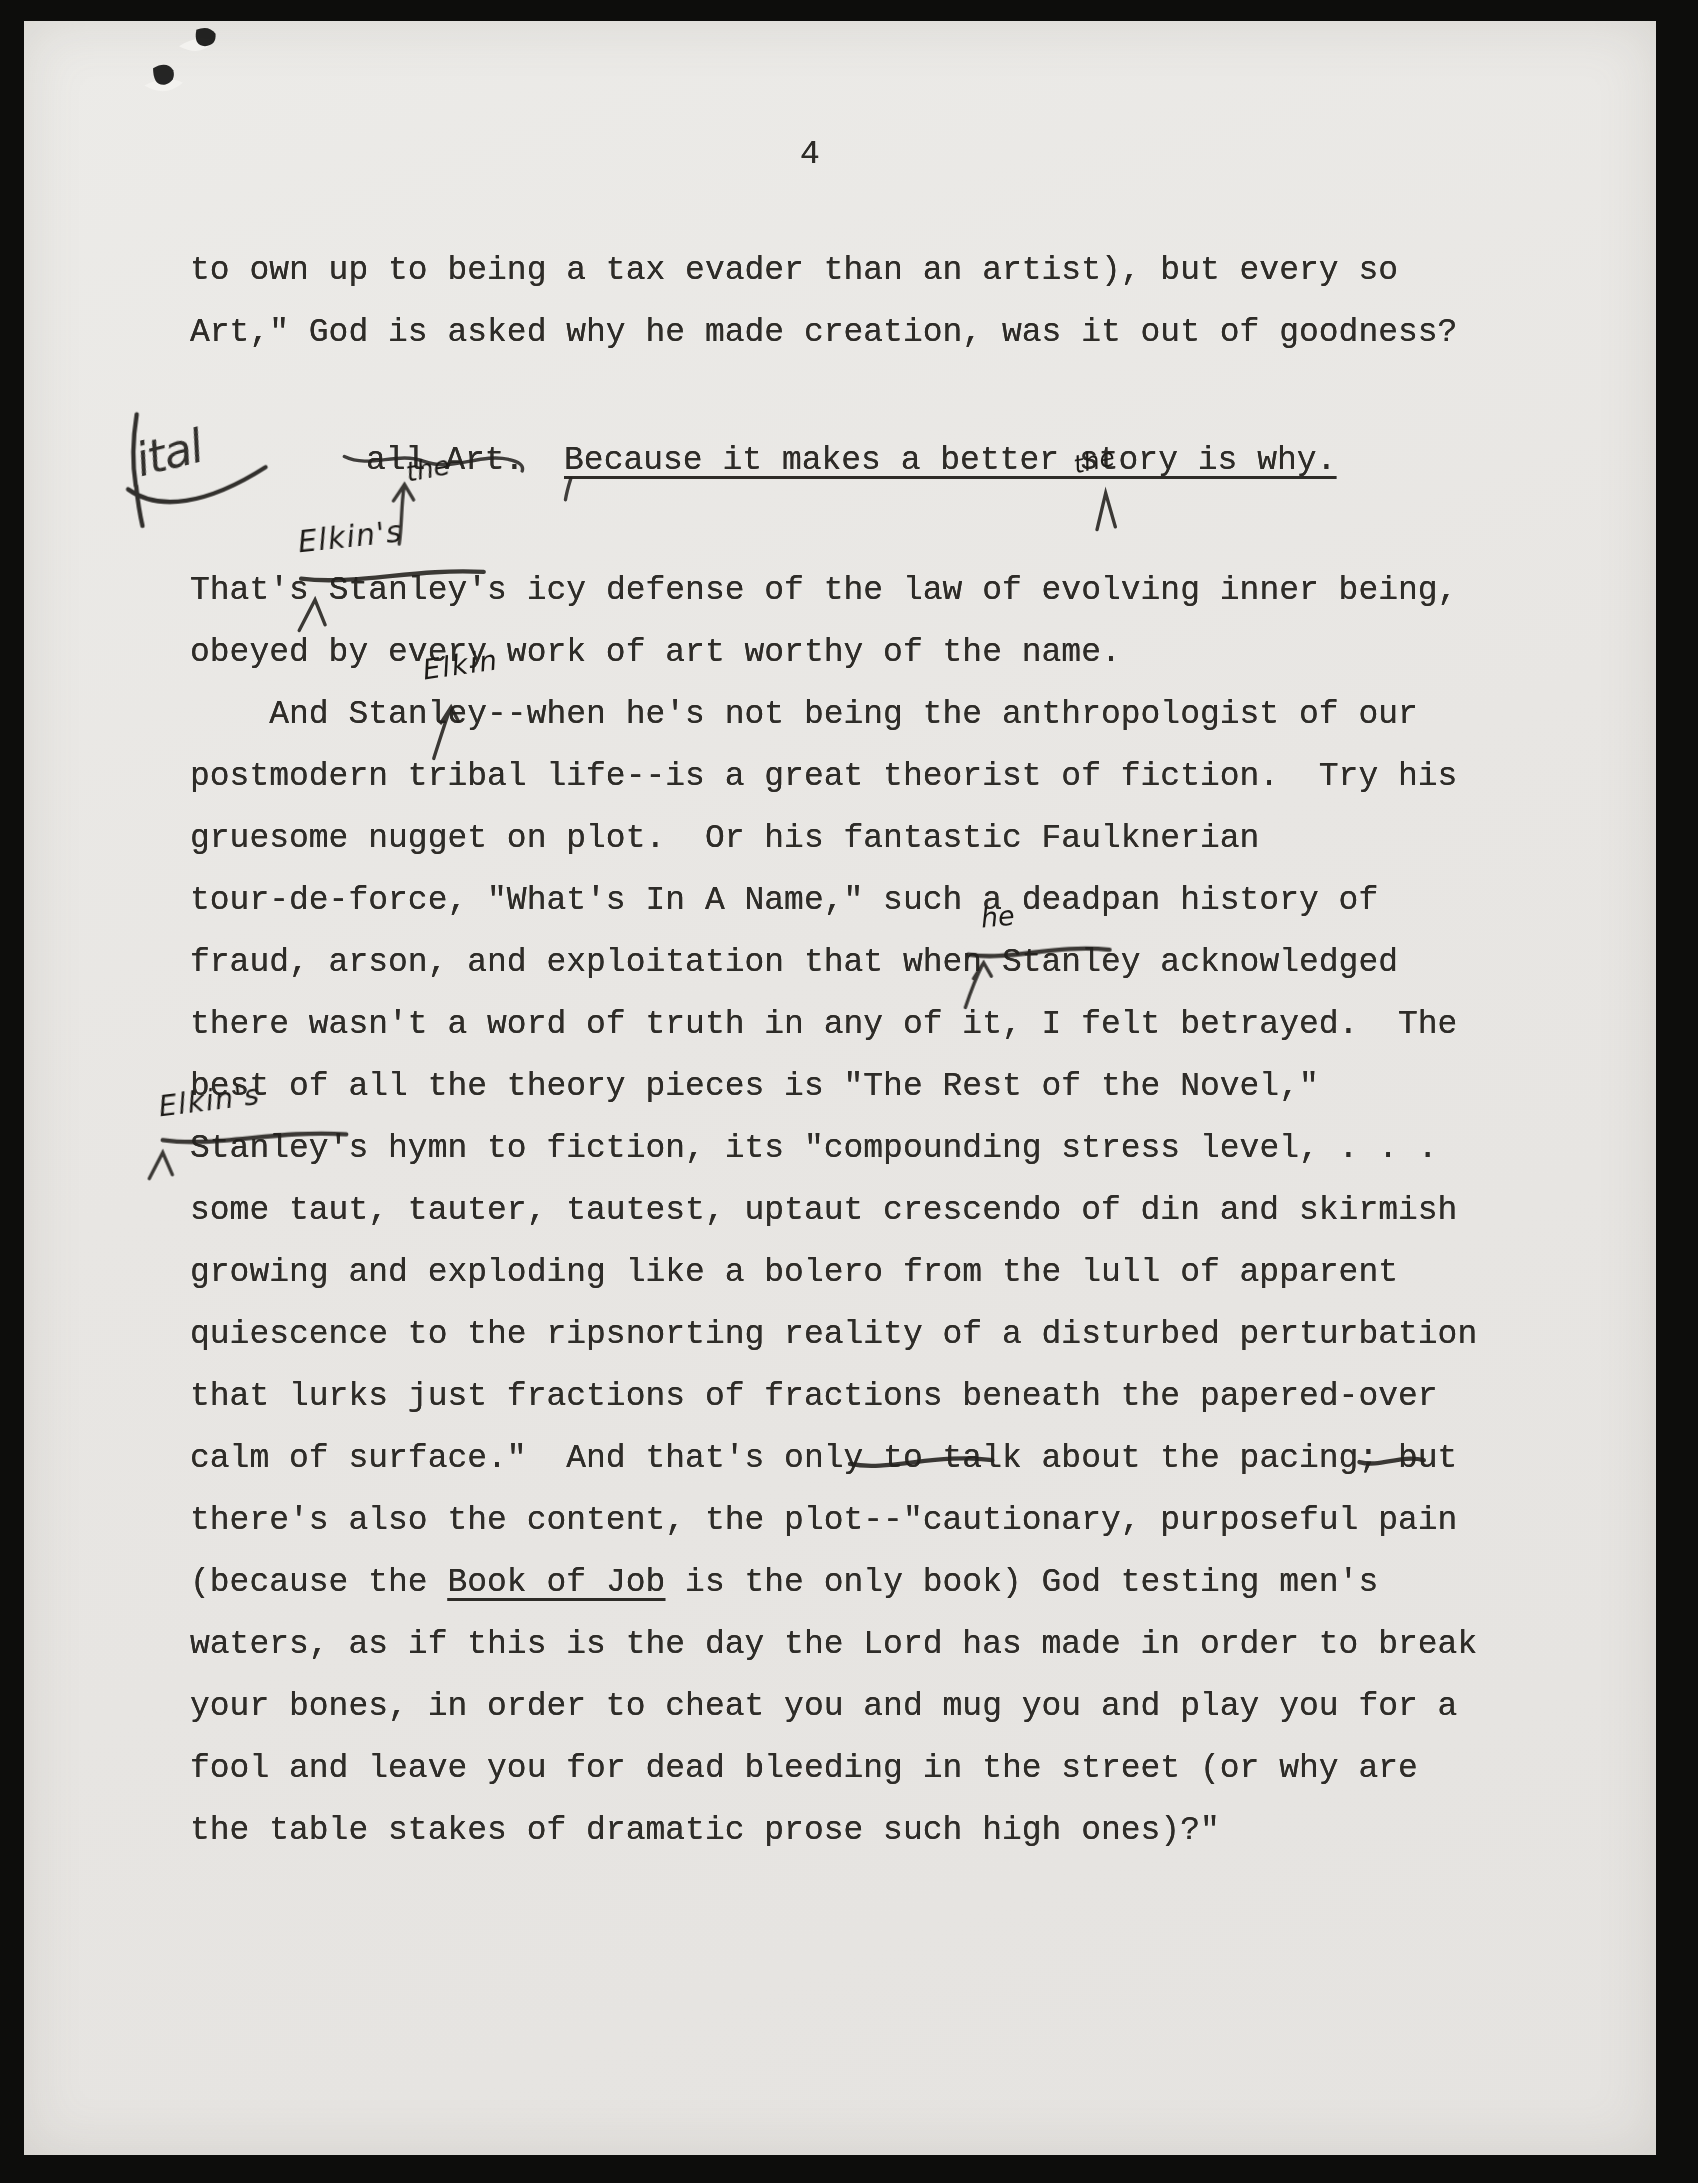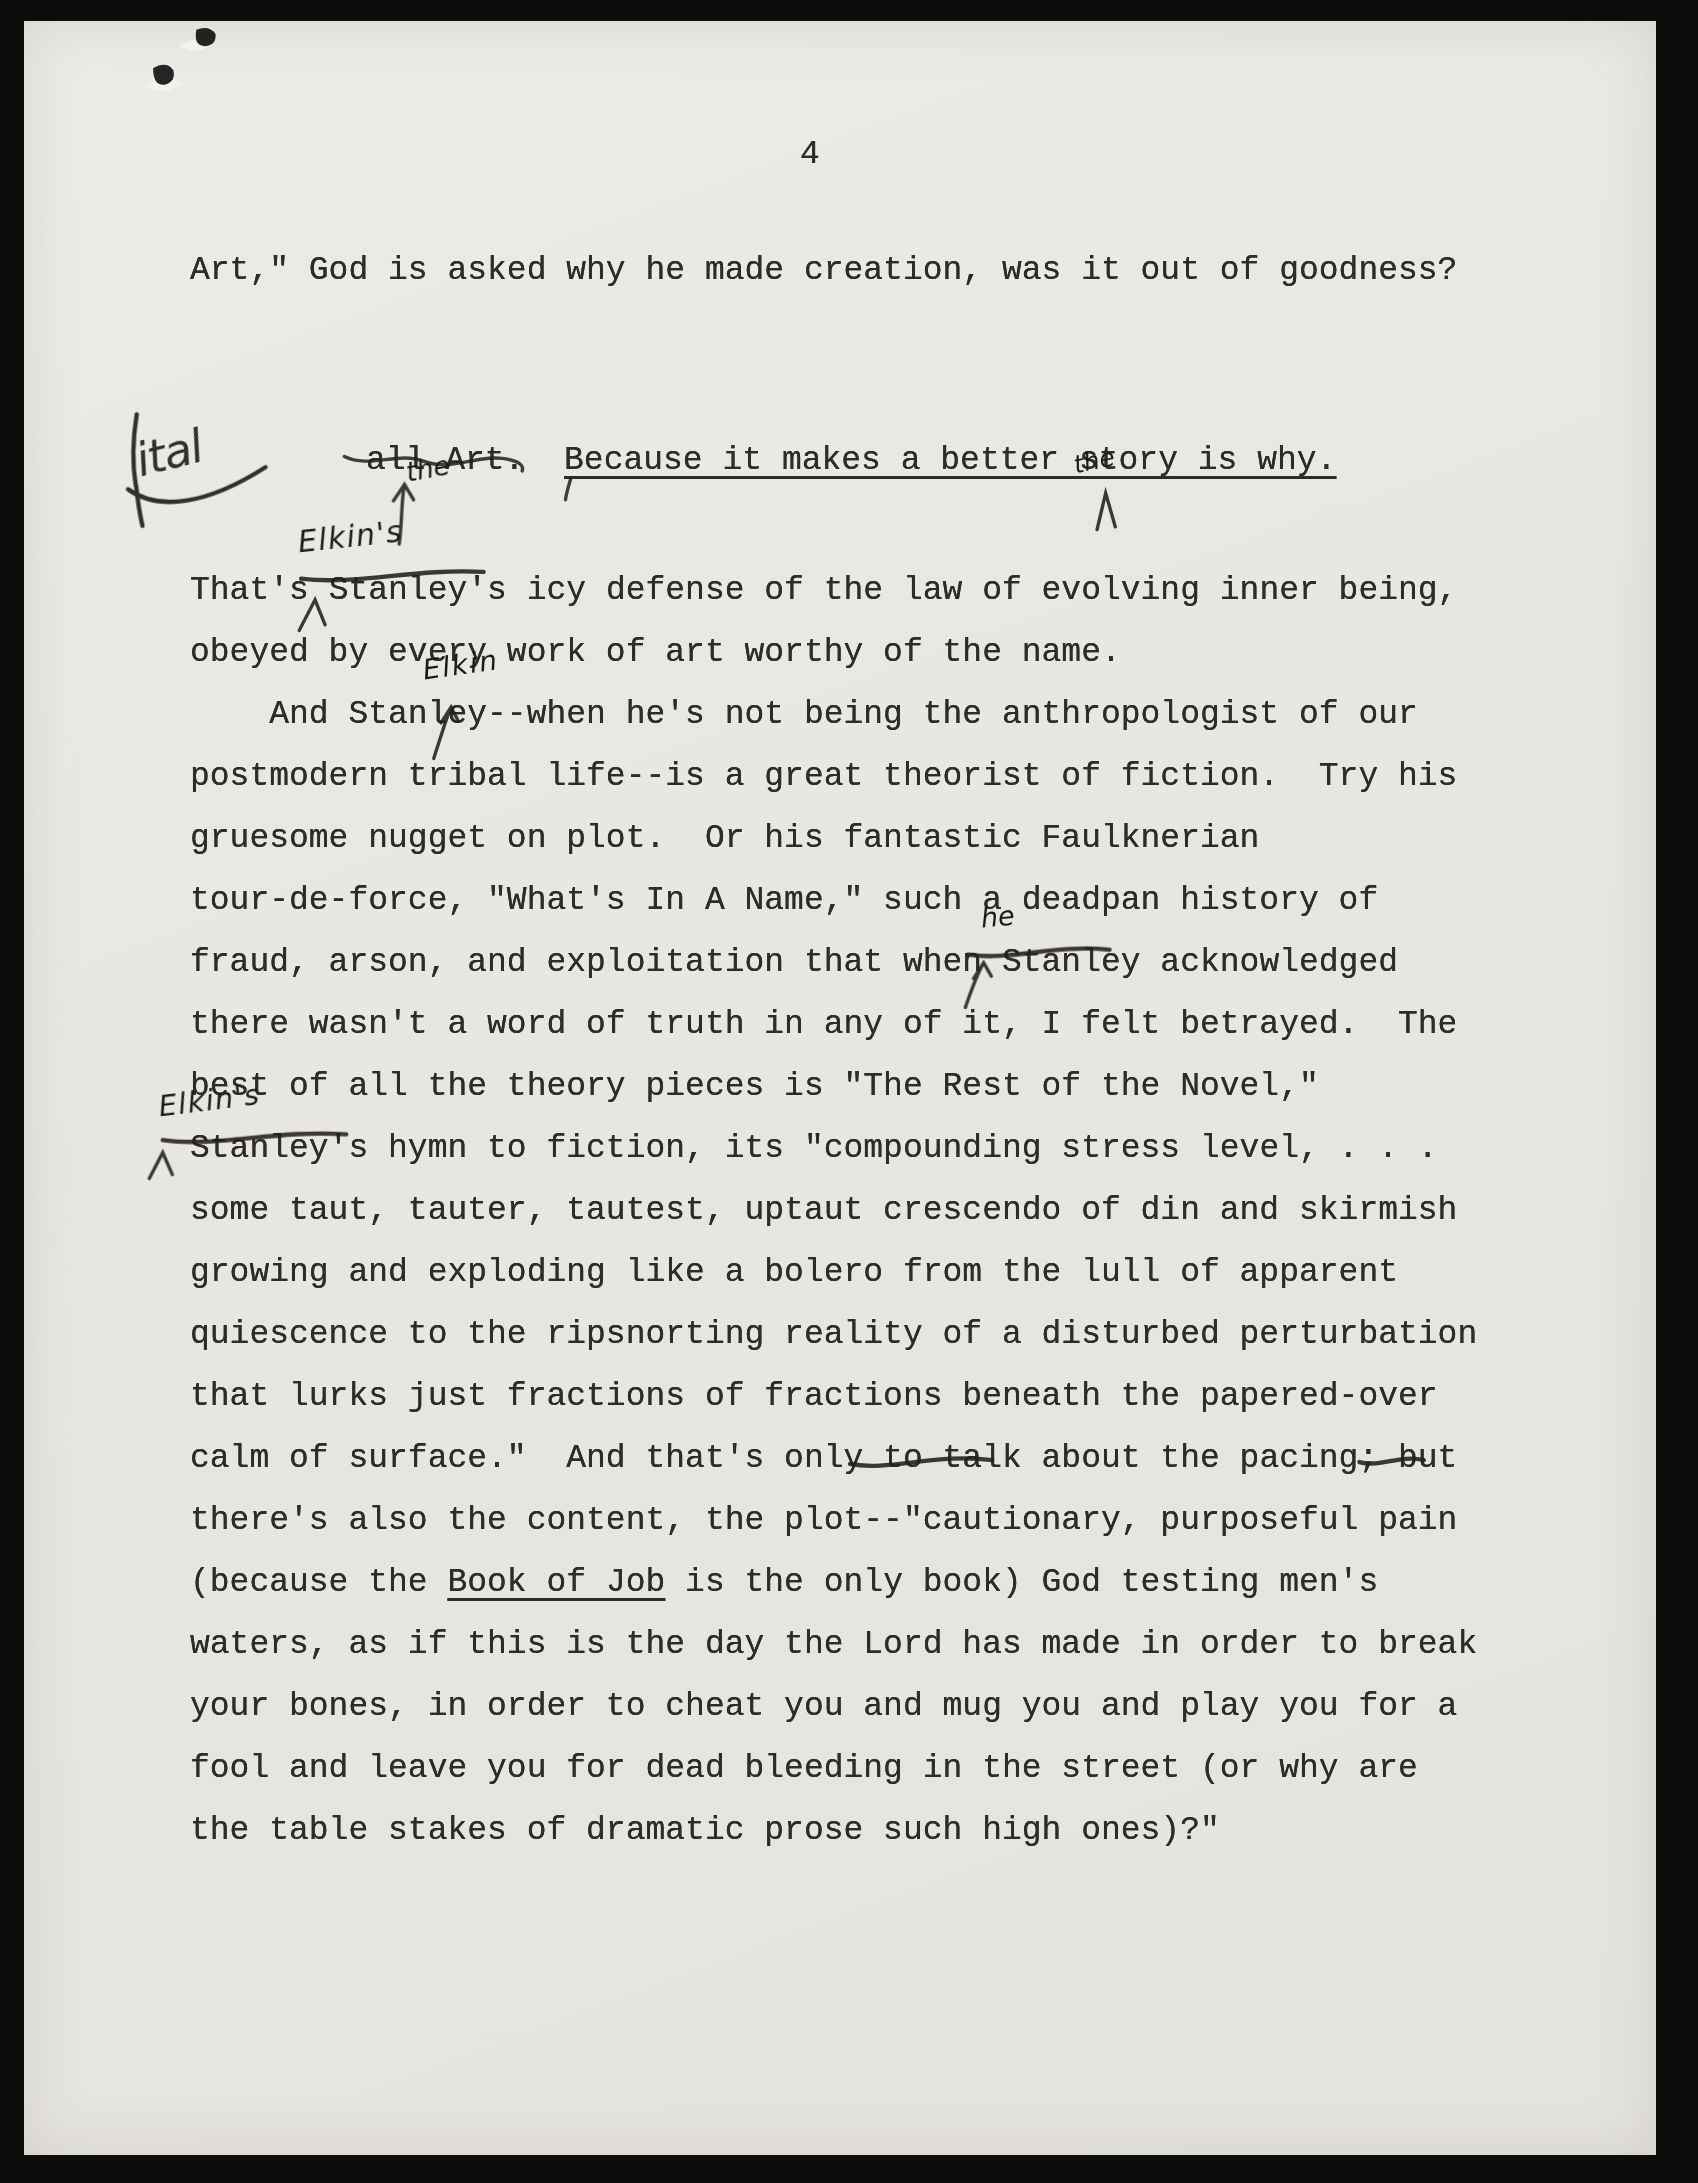--- a/index.html
+++ b/index.html
@@ -48,21 +48,21 @@
     font-family: "DejaVu Sans", sans-serif;
     font-style: italic;
     fill: #1d1b18;
   }
 </style>
 </head>
 <body>
 
 <div class="paper">
   <div class="typed pagenum">4</div>
-  <div class="typed para1" id="para1"><div class="tline"><span>Art," God is asked why he made creation, was it out of goodness?</span></div></div>
+  <div class="typed para1" id="para1"><div class="tline"><span>to own up to being a tax evader than an artist), but every so</span></div><div class="tline"><span>Art," God is asked why he made creation, was it out of goodness?</span></div></div>
   <div class="typed quote" id="quote"><div class="tline"><span>all Art.  </span><span class="u">Because it makes a better story is why.</span></div></div>
   <div class="typed bodytext" id="bodytext"><div class="tline"><span>That's </span><span class="x">Stanley's</span><span> icy defense of the law of evolving inner being,</span></div><div class="tline"><span>obeyed by every work of art worthy of the name.</span></div><div class="tline"><span>    And Stanley--when he's not being the anthropologist of our</span></div><div class="tline"><span>postmodern tribal life--is a great theorist of fiction.  Try his</span></div><div class="tline"><span>gruesome nugget on plot.  Or his fantastic Faulknerian</span></div><div class="tline"><span>tour-de-force, "What's In A Name," such a deadpan history of</span></div><div class="tline"><span>fraud, arson, and exploitation that when </span><span class="x">Stanley</span><span> acknowledged</span></div><div class="tline"><span>there wasn't a word of truth in any of it, I felt betrayed.  The</span></div><div class="tline"><span>best of all the theory pieces is "The Rest of the Novel,"</span></div><div class="tline"><span class="x">Stanley's</span><span> hymn to fiction, its "compounding stress level, . . .</span></div><div class="tline"><span>some taut, tauter, tautest, uptaut crescendo of din and skirmish</span></div><div class="tline"><span>growing and exploding like a bolero from the lull of apparent</span></div><div class="tline"><span>quiescence to the ripsnorting reality of a disturbed perturbation</span></div><div class="tline"><span>that lurks just fractions of fractions beneath the papered-over</span></div><div class="tline"><span>calm of surface."  And that's only </span><span class="x">to talk</span><span> about the pacing; </span><span class="x">but</span></div><div class="tline"><span>there's also the content, the plot--"cautionary, purposeful pain</span></div><div class="tline"><span>(because the </span><span class="u">Book of Job</span><span> is the only book) God testing men's</span></div><div class="tline"><span>waters, as if this is the day the Lord has made in order to break</span></div><div class="tline"><span>your bones, in order to cheat you and mug you and play you for a</span></div><div class="tline"><span>fool and leave you for dead bleeding in the street (or why are</span></div><div class="tline"><span>the table stakes of dramatic prose such high ones)?"</span></div></div>
 </div>
 
 <svg class="overlay" viewBox="0 0 3534 4542">
 
   <g>
     <path d="M372,96 q40,-26 74,-10 q-30,34 -74,10 z" fill="#f3f2ef"></path>
     <path d="M408,62 q26,-10 40,8 q2,24 -22,26 q-24,0 -18,-34 z" fill="#111110" opacity="0.92"></path>
     <path d="M300,178 q44,-24 80,-6 q-36,32 -80,6 z" fill="#f3f2ef"></path>

